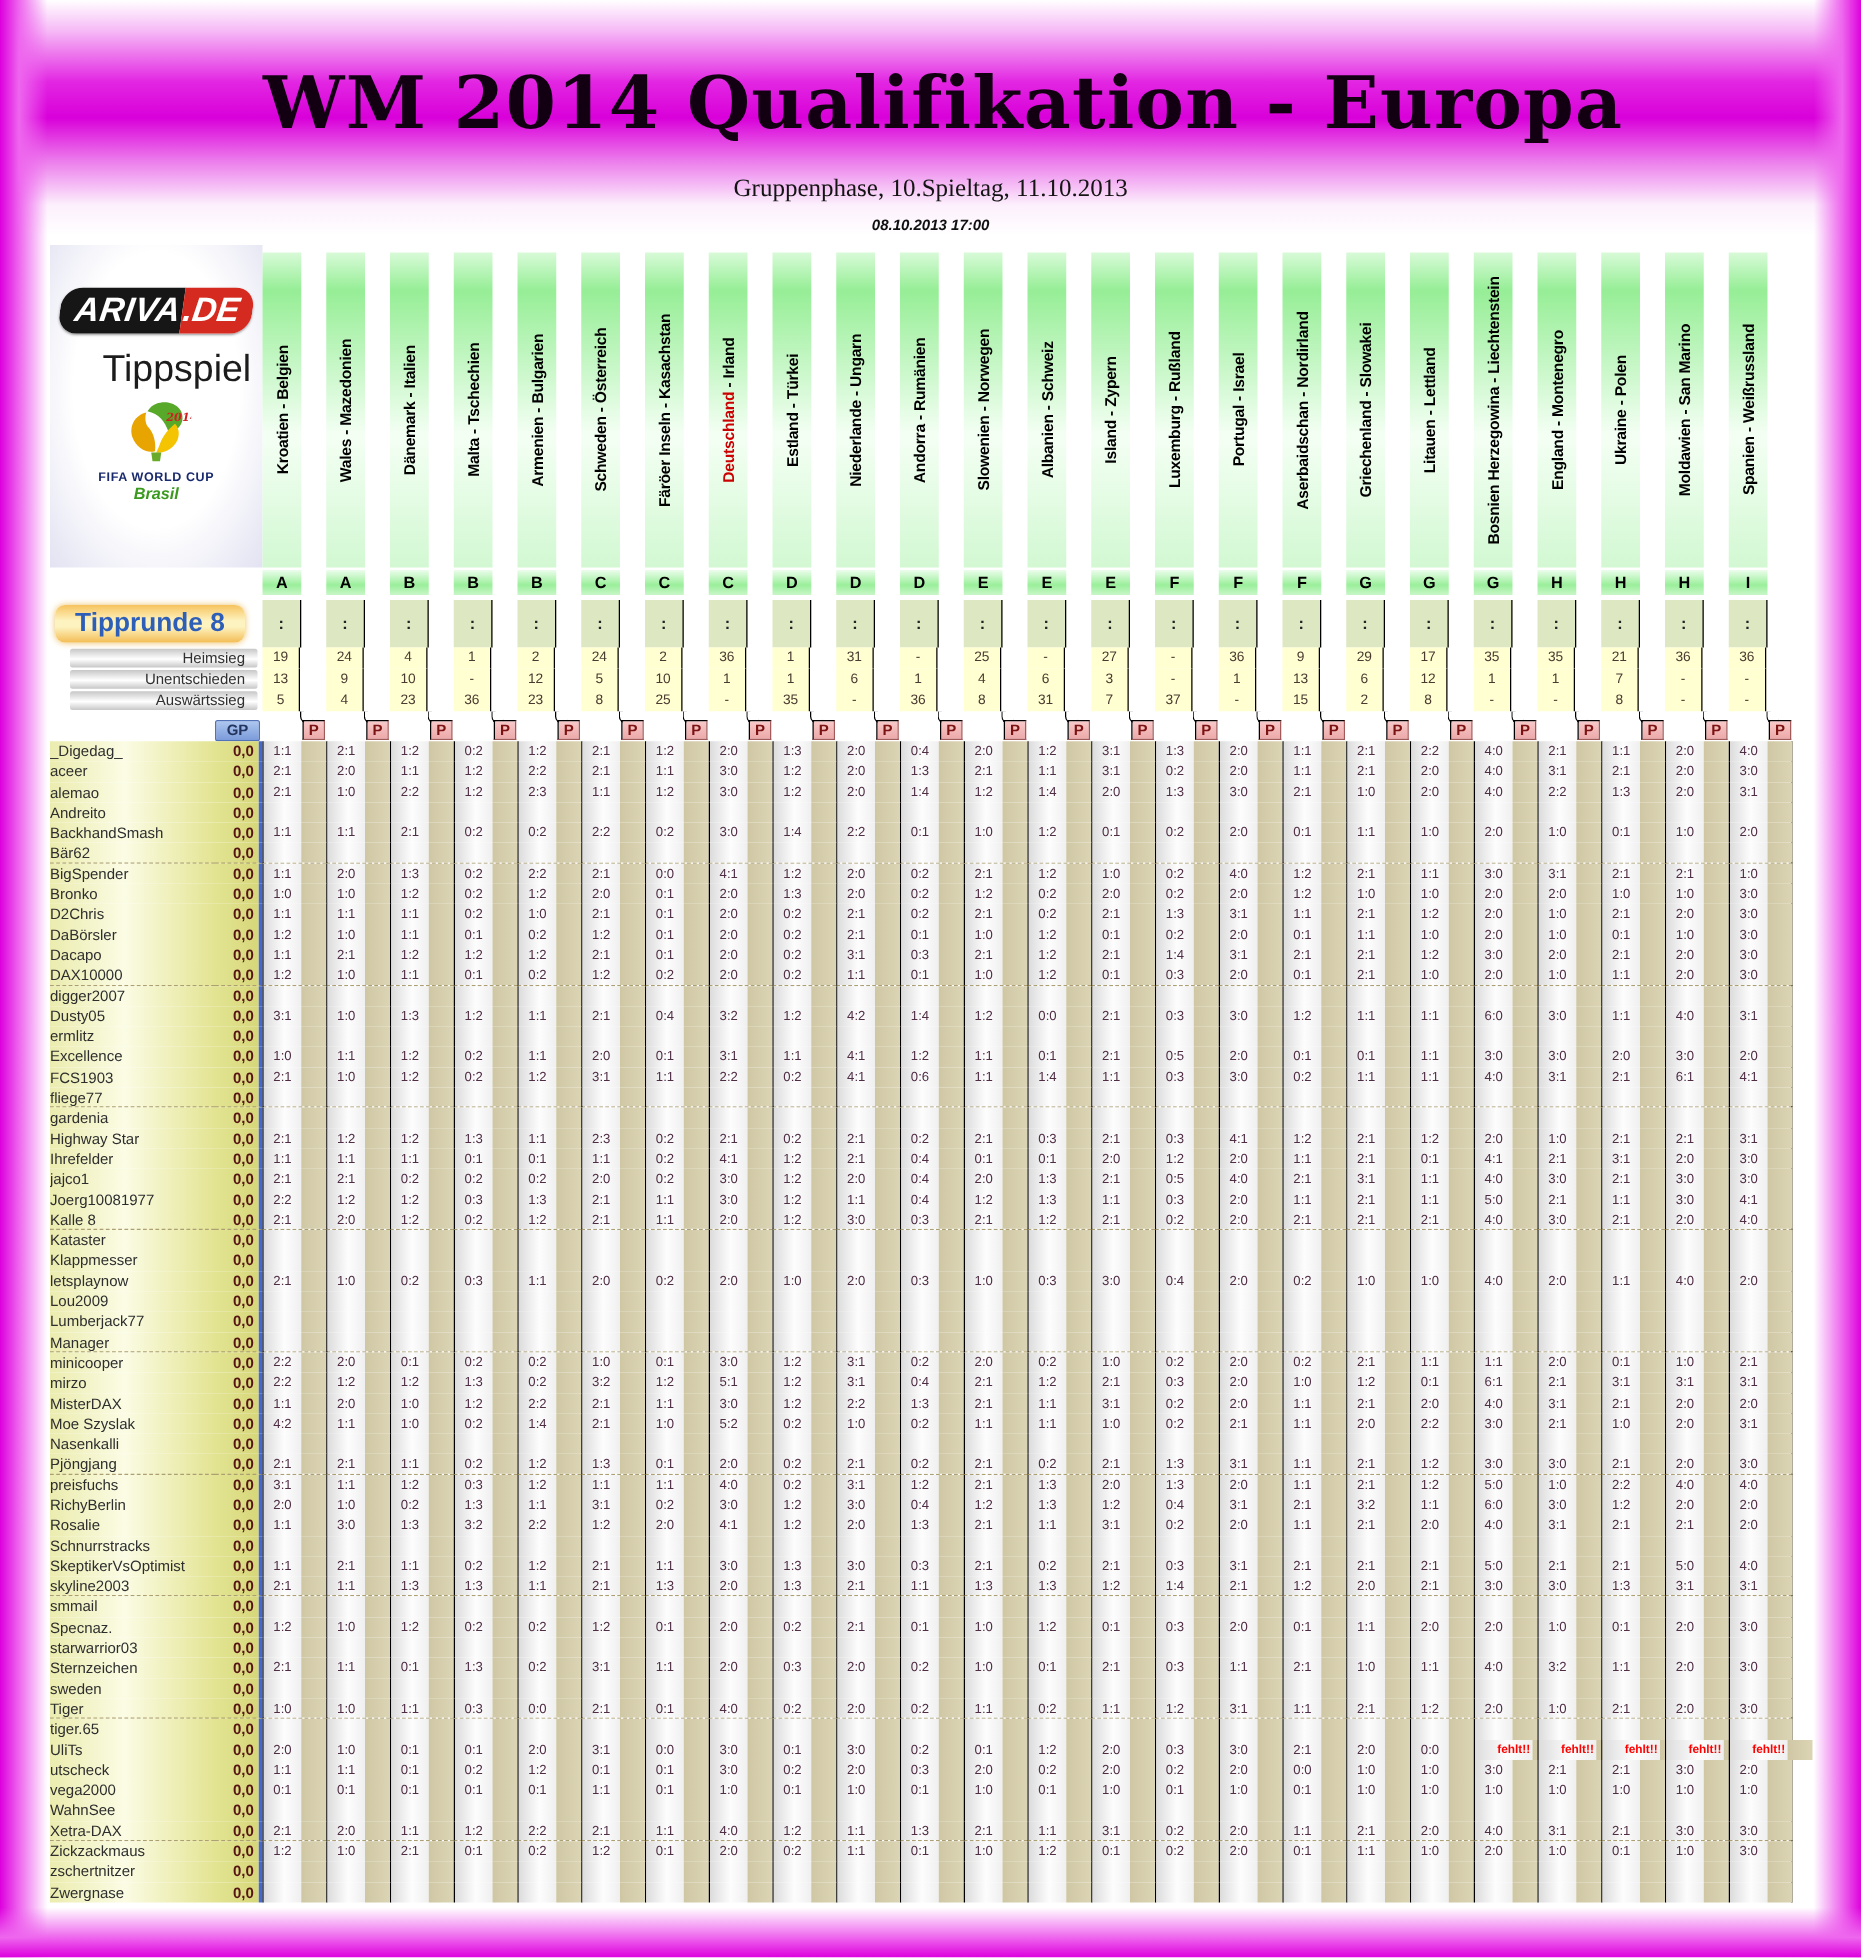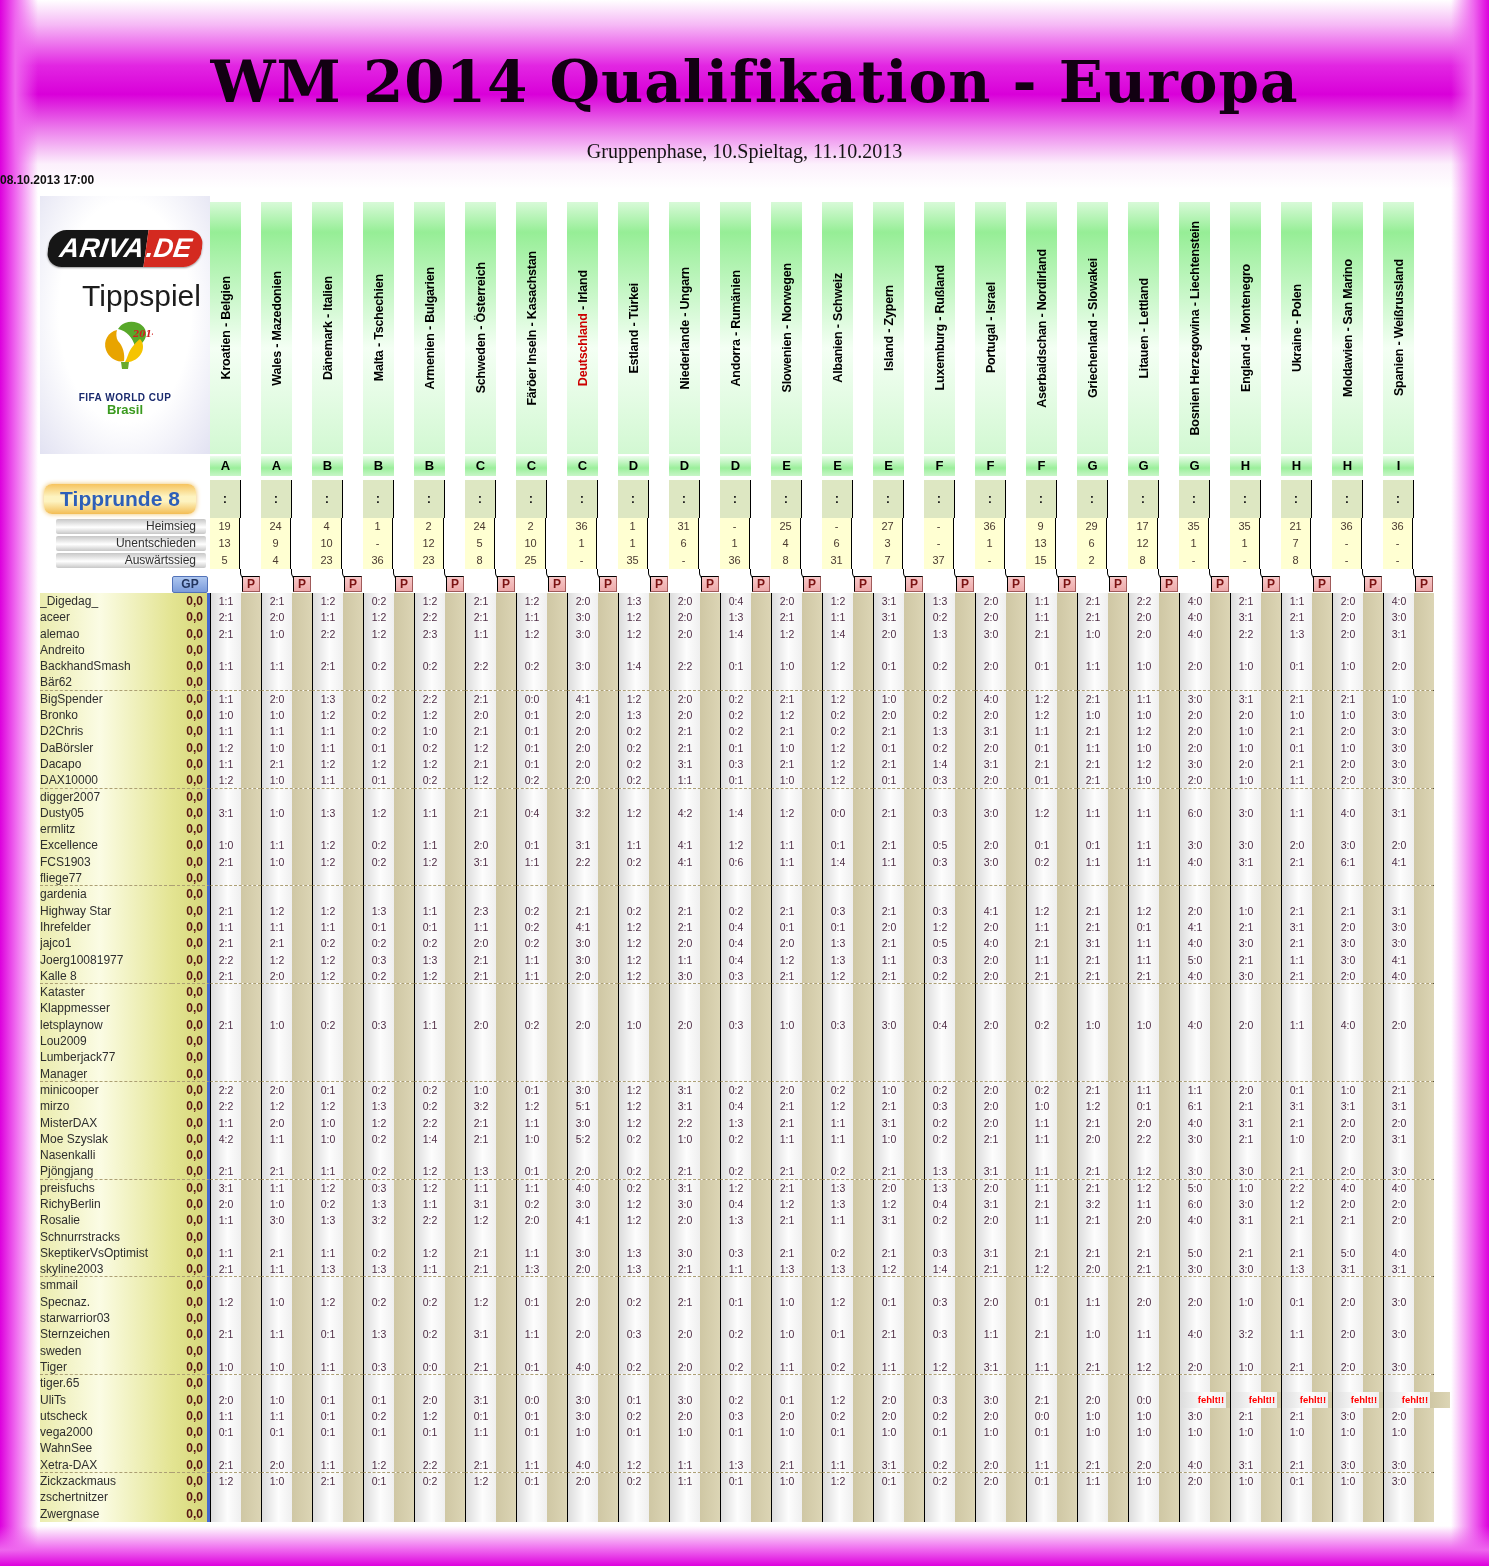--- a/index.html
+++ b/index.html
@@ -14,42 +14,42 @@
   .edge-right{position:absolute;top:0;bottom:0;right:0;width:38px;z-index:2;
     background:linear-gradient(270deg,#dd00dd 0%,#ee66ee 40%,rgba(255,255,255,0) 100%);}
   .edge-bottom{position:absolute;left:0;right:0;bottom:0;height:40px;z-index:2;
     background:linear-gradient(0deg,#dd00dd 0%,#ee66ee 40%,rgba(255,255,255,0) 100%);}
 
   
   .title{position:absolute;top:48px;left:10px;width:100%;text-align:center;z-index:3;
     font-family:"DejaVu Serif",serif;font-weight:bold;font-size:58px;color:#120012;letter-spacing:1px;}
   .subtitle{position:absolute;top:140px;left:0;width:100%;text-align:center;z-index:3;
     font-family:"Liberation Serif",serif;font-size:20px;color:#141414;}
-  .datetime{position:absolute;top:173px;left:0;width:100%;text-align:left;z-index:3;
-    font-size:12px;font-weight:bold;color:#101010;}
+  .datetime{position:absolute;top:173px;left:0;width:100%;text-align:center;z-index:3;
+    font-size:12px;font-weight:bold;font-style:italic;color:#101010;}
 
   
   .board{position:absolute;left:40px;top:196px;z-index:5;}
   .hrow{display:flex;align-items:flex-end;}
   .lcell{width:170px;flex:0 0 170px;box-sizing:border-box;}
   .mcol{width:51px;flex:0 0 51px;box-sizing:border-box;position:relative;}
 
   
   .logo-block{width:170px;height:258px;box-sizing:border-box;padding-top:34px;
     display:flex;flex-direction:column;align-items:center;
     background:radial-gradient(ellipse at 50% 45%,#ffffff 55%,#e2e2f2 100%);}
   .ariva{display:flex;transform:skewX(-8deg);border-radius:16px;overflow:hidden;box-shadow:0 1px 2px rgba(0,0,0,.4);}
   .ariva-left{background:#161616;color:#fff;font-style:italic;font-weight:bold;font-size:27px;
     padding:3px 1px 3px 12px;letter-spacing:.5px;}
   .ariva-right{background:#d42a20;color:#fff;font-style:italic;font-weight:bold;font-size:27px;
     padding:3px 10px 3px 1px;}
   .tippspiel{font-size:30px;color:#1c1c1c;margin-top:12px;margin-left:33px;}
   .fifa{margin-top:6px;text-align:center;line-height:1.05;}
-  .fifa-title{font-size:10px;font-weight:bold;color:#1a2a6e;letter-spacing:.5px;margin-top:18px;}
-  .fifa-brasil{font-size:13px;font-weight:bold;color:#3a9a1e;}
+  .fifa-title{font-size:10px;font-weight:bold;color:#1a2a6e;letter-spacing:.5px;margin-top:2px;}
+  .fifa-brasil{font-size:13px;font-weight:bold;font-style:italic;color:#3a9a1e;}
 
   
   .strip{width:31px;height:252px;margin-top:4px;display:flex;align-items:center;justify-content:center;
     background:linear-gradient(180deg,#d8fad8 0%,#96ee96 12%,#f4fff4 58%,#d2f8d2 100%);}
   .strip-label{writing-mode:vertical-rl;transform:rotate(180deg);white-space:nowrap;
     font-size:12.5px;font-weight:bold;color:#000;letter-spacing:-.2px;}
   .home-red{color:#cc0000;}
 
   
   .letters-row{margin-top:2px;}

